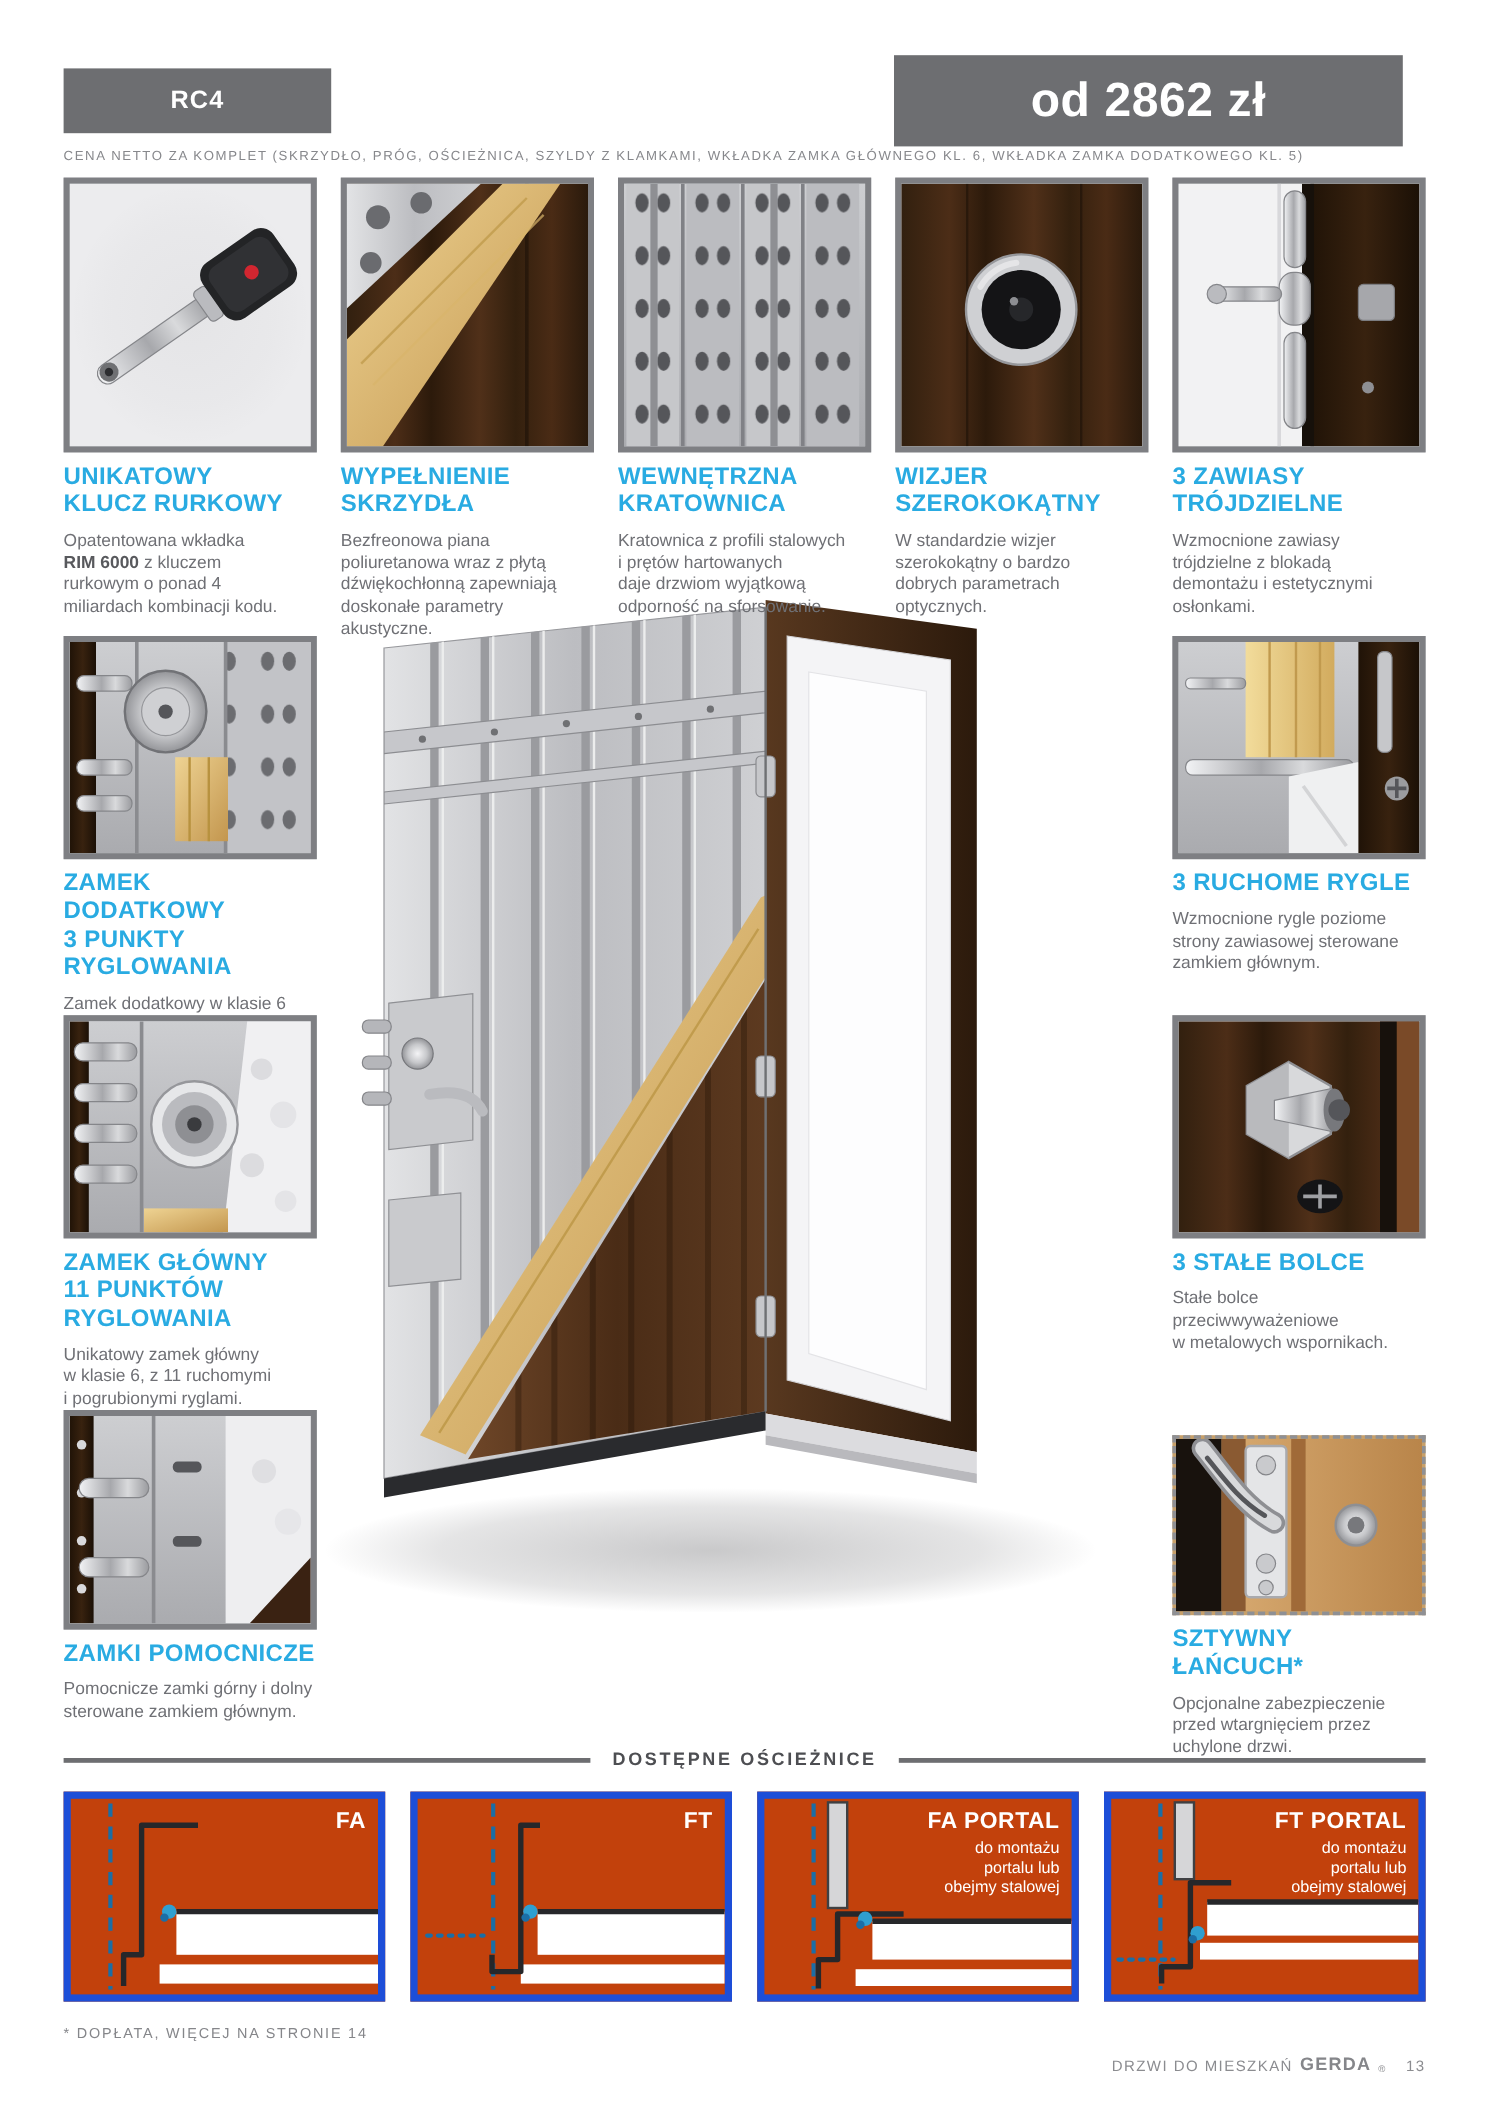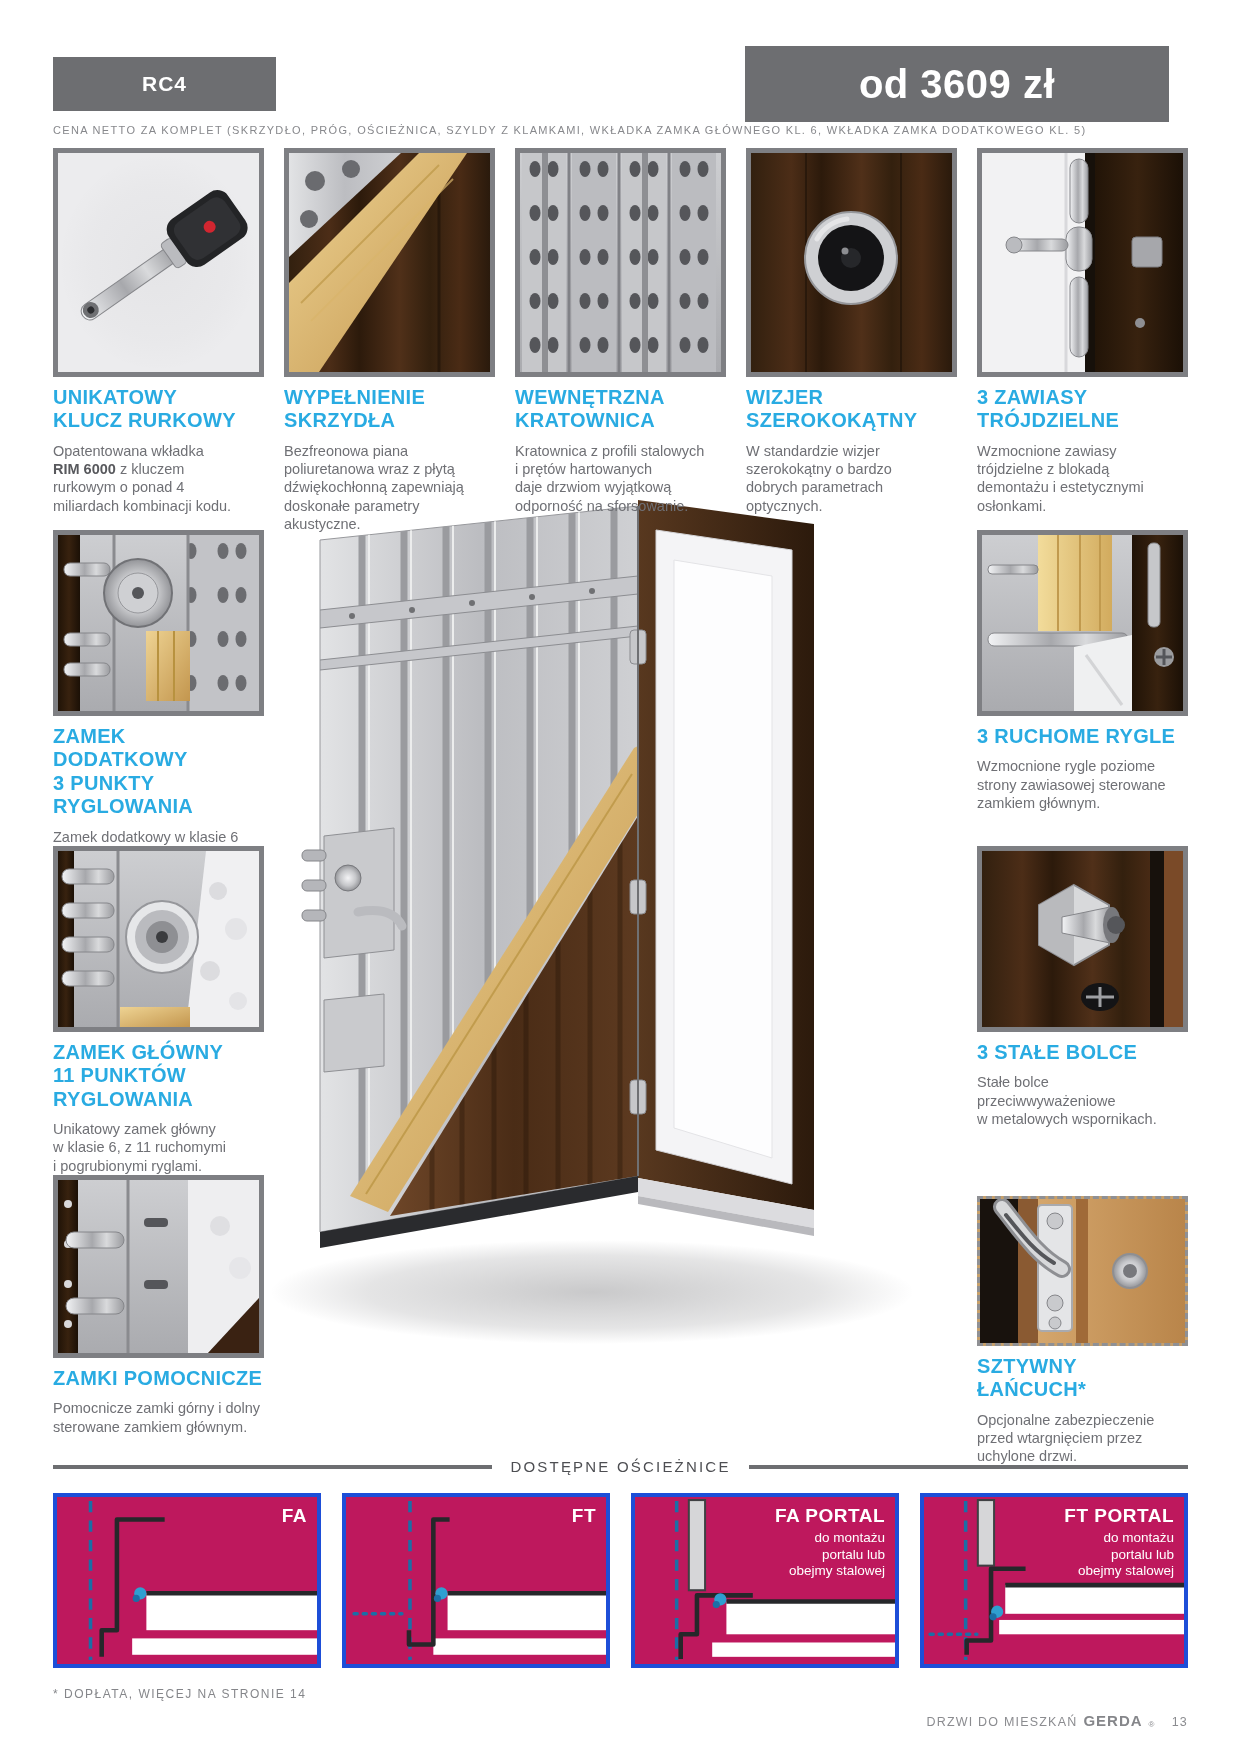--- a/index.html
+++ b/index.html
@@ -19,23 +19,23 @@
   .photo.dashed{border:3px dashed #8f9094;height:150px;background:#c7a06a}
   .feature h3{margin:9px 0 0;font-size:20px;line-height:1.17;color:#29abe2;
               font-weight:bold;letter-spacing:.3px;white-space:pre-line}
   .feature p{margin:9px 0 0;font-size:14.5px;line-height:1.26;color:#6f7075;
              white-space:pre-line;width:230px}
   .feature p b{color:#58595d}
   .door{position:absolute;left:262px;top:480px;width:706px;height:888px;z-index:1}
   .sec-header{position:absolute;left:53px;top:1458px;width:1135px;display:flex;
               align-items:center;gap:18px;z-index:2}
   .sec-header .line{flex:1;height:4px;background:#6d6e71}
-  .sec-header .txt{font-size:15px;font-weight:normal;color:#4d4e52;letter-spacing:2.2px;white-space:nowrap}
-  .fbox{position:absolute;top:1493px;width:268px;height:175px;background:#be185d;
-        border:4px solid #1d4ed8;box-sizing:border-box;overflow:hidden}
+  .sec-header .txt{font-size:15px;font-weight:bold;color:#4d4e52;letter-spacing:2.2px;white-space:nowrap}
+  .fbox{position:absolute;top:1493px;width:268px;height:175px;background:#c2410c;
+        border:6px solid #1d4ed8;box-sizing:border-box;overflow:hidden}
   .fbox svg{position:absolute;left:0;top:0;width:100%;height:100%;display:block}
   .fbox .lbl{position:absolute;top:8px;right:10px;color:#fff;font-weight:bold;
              font-size:19px;letter-spacing:.5px;z-index:2}
   .fbox .sub{position:absolute;top:33px;right:10px;color:#fff;font-size:13.5px;
              line-height:1.24;text-align:right;white-space:pre-line;z-index:2}
   .prof{fill:none;stroke:#26272a;stroke-width:4.5;stroke-linejoin:round}
   .dashv{stroke:#1b6ea6;stroke-width:3.5;stroke-dasharray:11 8;fill:none}
   .doth{stroke:#1b6ea6;stroke-width:3.5;stroke-dasharray:3 6;stroke-linecap:round;fill:none}
   .footnote{position:absolute;left:53px;top:1687px;font-size:12px;letter-spacing:1.5px;color:#85868a}
   .footer{position:absolute;right:53px;top:1712px;font-size:12.5px;letter-spacing:1.2px;
@@ -112,21 +112,21 @@
     <pattern id="holes" width="50" height="44" patternUnits="userSpaceOnUse">
       <ellipse cx="15" cy="16" rx="5.5" ry="8" fill="#55565a"></ellipse>
       <ellipse cx="33" cy="16" rx="5.5" ry="8" fill="#55565a"></ellipse>
     </pattern>
   </defs>
 </svg>
 
 <div class="page">
 
   <div class="badge badge-model">RC4</div>
-  <div class="badge badge-price">od 3609 zł</div>
+  <div class="badge badge-price">od 2862 zł</div>
   <div class="caption">CENA NETTO ZA KOMPLET (SKRZYDŁO, PRÓG, OŚCIEŻNICA, SZYLDY Z KLAMKAMI, WKŁADKA ZAMKA GŁÓWNEGO KL. 6, WKŁADKA ZAMKA DODATKOWEGO KL. 5)</div>
 
   <div class="feature" style="left:53px;top:148px">
     <div class="photo h229">
       <svg viewBox="0 0 201 219" preserveAspectRatio="none">
         <rect width="201" height="219" fill="#ececee"></rect>
         <rect width="201" height="219" fill="url(#sg)" opacity=".15"></rect>
         <g transform="rotate(-35 100 110)">
           <rect x="8" y="102" width="112" height="17" rx="8" fill="url(#mh)" stroke="#85868a" stroke-width="1"></rect>
           <circle cx="18" cy="110" r="8" fill="#6f7073"></circle>

